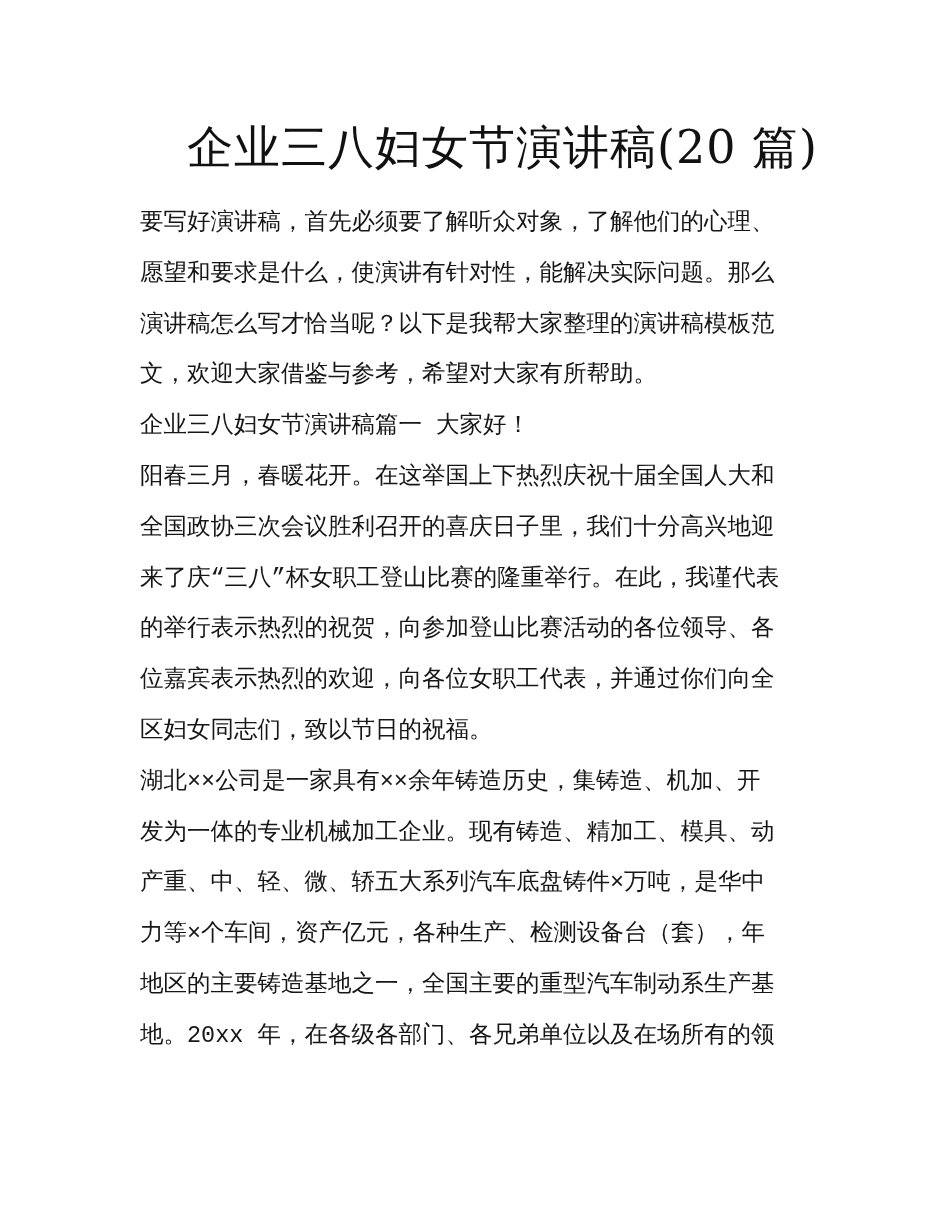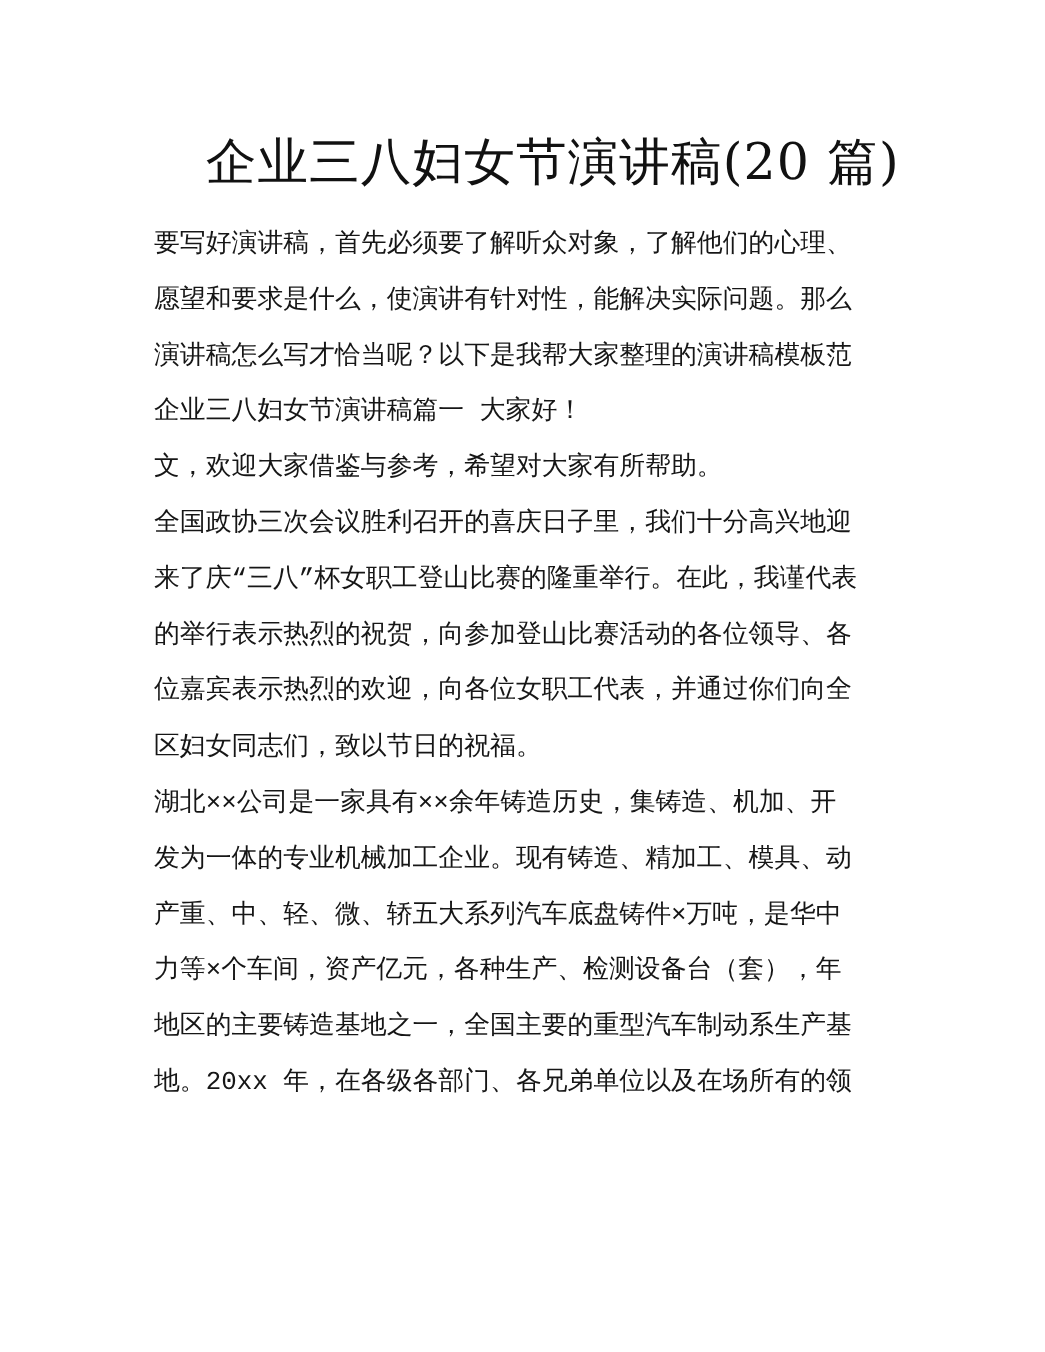--- a/index.html
+++ b/index.html
@@ -53,22 +53,23 @@
 </head>
 <body>
 
 <div class="page">
   <div class="title">企业三八妇女节演讲稿(20 篇)</div>
 
   <div class="body-lines">
     <div class="line">要写好演讲稿，首先必须要了解听众对象，了解他们的心理、</div>
     <div class="line">愿望和要求是什么，使演讲有针对性，能解决实际问题。那么</div>
     <div class="line">演讲稿怎么写才恰当呢？以下是我帮大家整理的演讲稿模板范</div>
+    <div class="line">文，欢迎大家借鉴与参考，希望对大家有所帮助。</div>
     <div class="line">企业三八妇女节演讲稿篇一 大家好！</div>
-    <div class="line">文，欢迎大家借鉴与参考，希望对大家有所帮助。</div>
+    <div class="line">阳春三月，春暖花开。在这举国上下热烈庆祝十届全国人大和</div>
     <div class="line">全国政协三次会议胜利召开的喜庆日子里，我们十分高兴地迎</div>
     <div class="line">来了庆“三八”杯女职工登山比赛的隆重举行。在此，我谨代表</div>
     <div class="line">的举行表示热烈的祝贺，向参加登山比赛活动的各位领导、各</div>
     <div class="line">位嘉宾表示热烈的欢迎，向各位女职工代表，并通过你们向全</div>
     <div class="line">区妇女同志们，致以节日的祝福。</div>
     <div class="line">湖北××公司是一家具有××余年铸造历史，集铸造、机加、开</div>
     <div class="line">发为一体的专业机械加工企业。现有铸造、精加工、模具、动</div>
     <div class="line">产重、中、轻、微、轿五大系列汽车底盘铸件×万吨，是华中</div>
     <div class="line">力等×个车间，资产亿元，各种生产、检测设备台（套），年</div>
     <div class="line">地区的主要铸造基地之一，全国主要的重型汽车制动系生产基</div>

